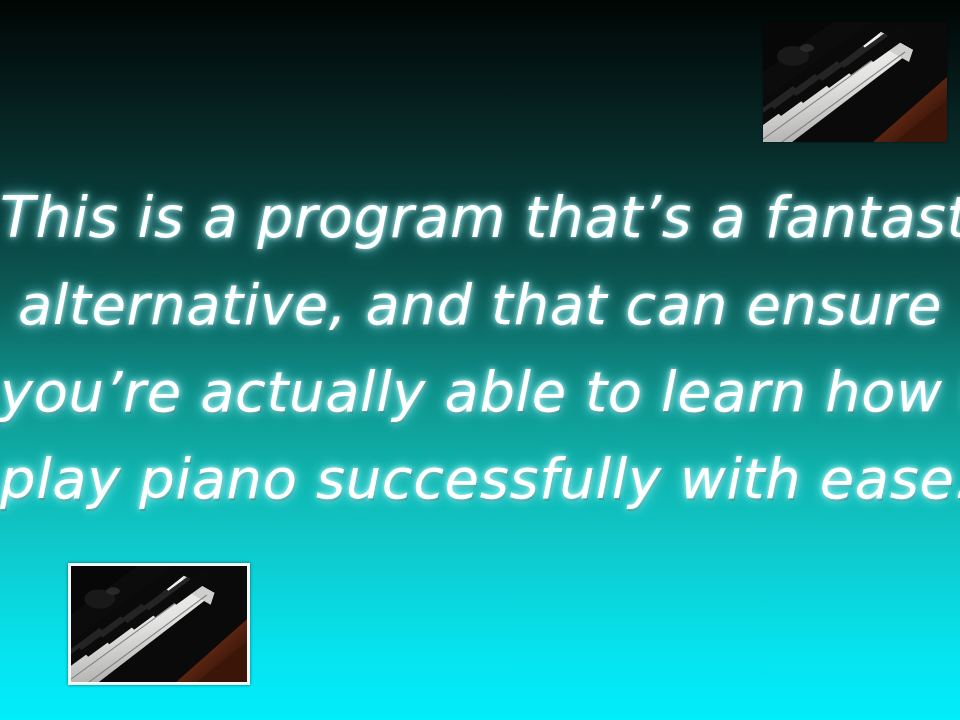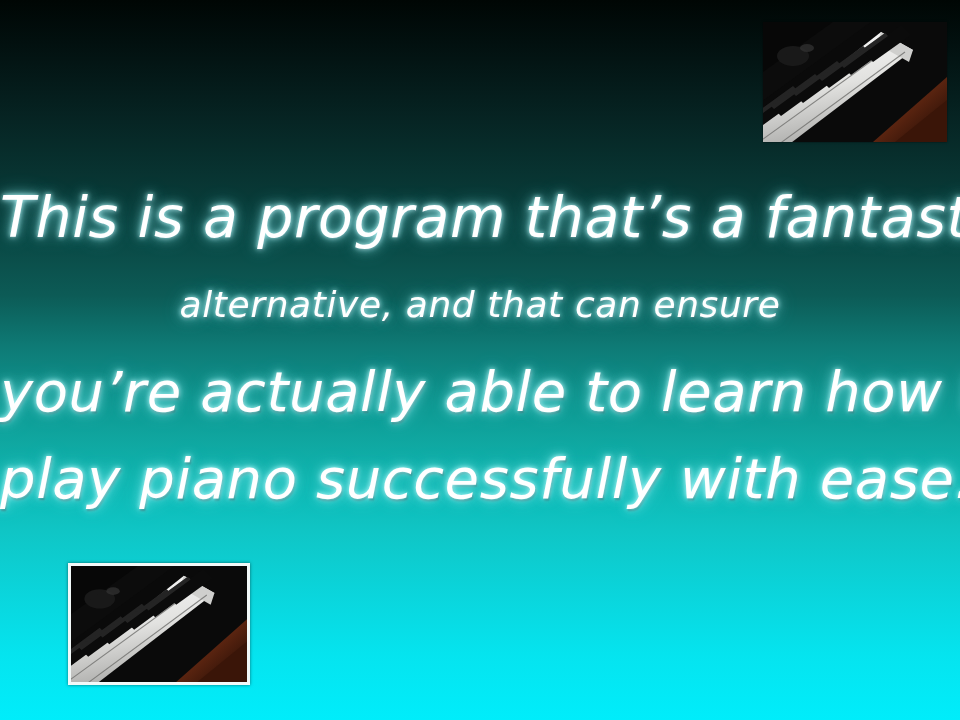--- a/index.html
+++ b/index.html
@@ -50,21 +50,21 @@
     font-weight: 400;
     letter-spacing: 0.6px;
     white-space: nowrap;
     text-shadow:
        0 0 5px rgba(190, 255, 255, 0.95),
        0 0 11px rgba(150, 245, 250, 0.75),
        0 0 20px rgba(110, 235, 245, 0.45),
        1px 2px 2px rgba(0, 40, 45, 0.55);
   }
   #caption .line.l1 { font-size: 57px; }
-  #caption .line.l2 { font-size: 36px; }
+  #caption .line.l2 { font-size: 56px; }
   #caption .line.l3 { font-size: 56px; }
   #caption .line.l4 { font-size: 56px; }
 
   
   .photo {
     position: absolute;
     overflow: hidden;
     background: #0b0b0b;
   }
   .photo.top-right {

